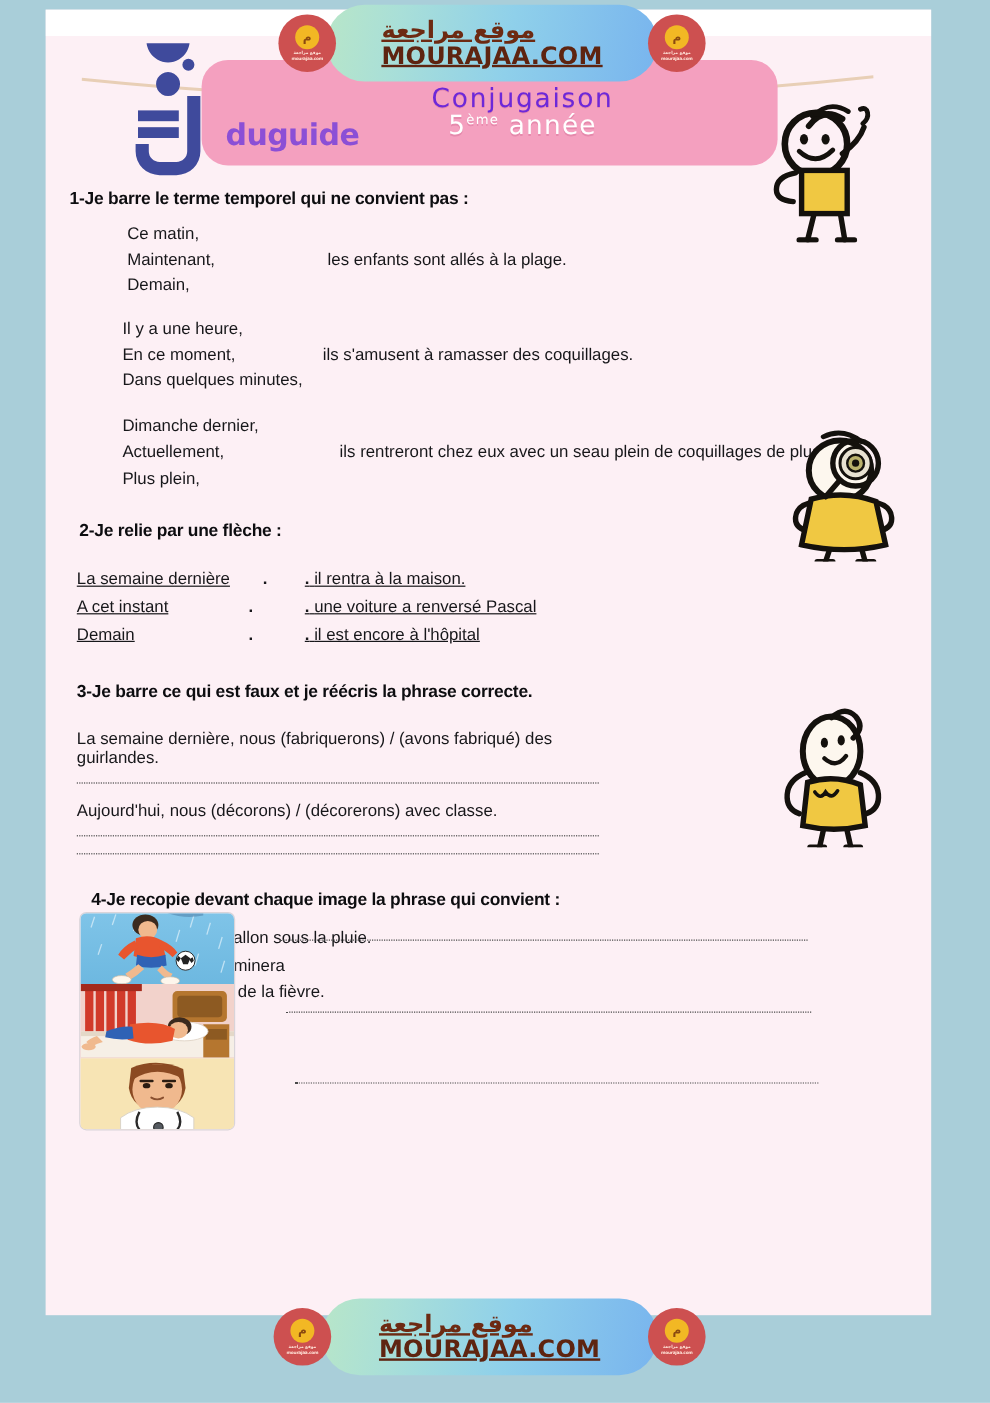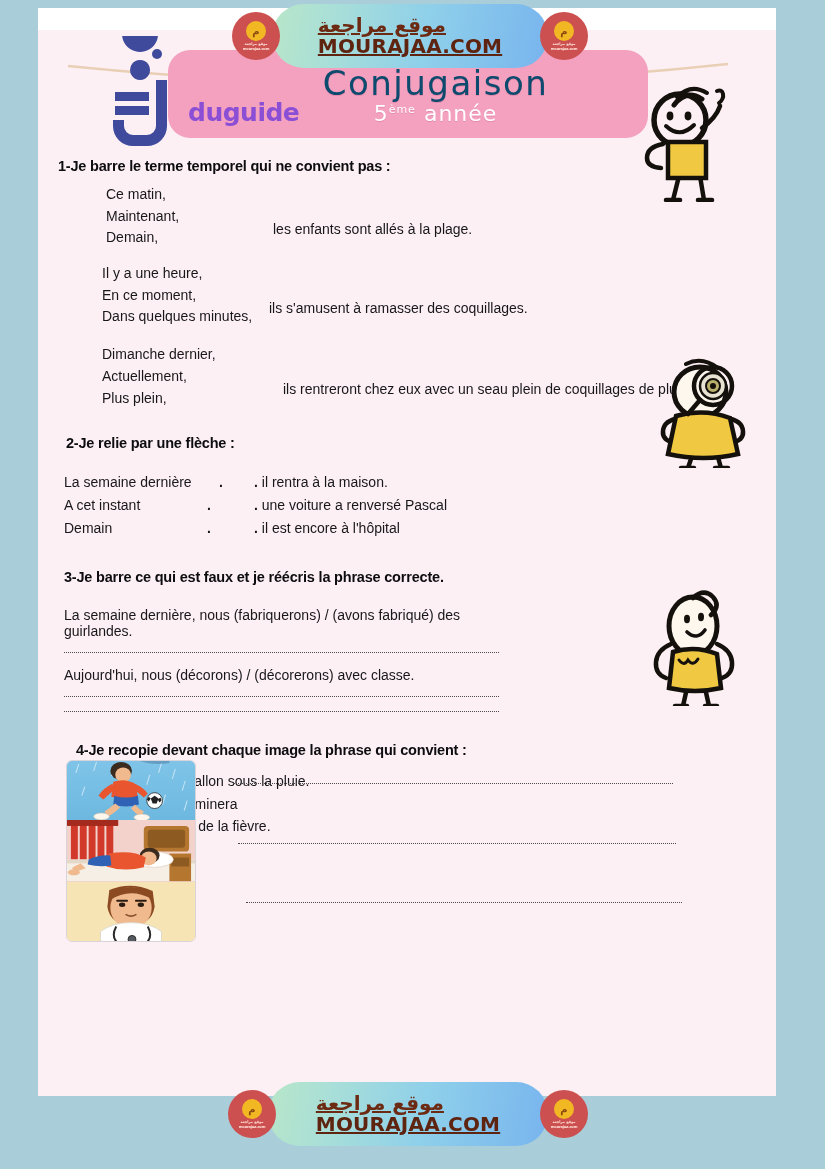--- a/index.html
+++ b/index.html
@@ -152,22 +152,22 @@
     width: 480px; height: 88px;
     background: #f4a0bf;
     border-radius: 22px;
     z-index: 10;
     display: flex;
     flex-direction: column;
     align-items: center;
     justify-content: center;
   }
   .title-main {
-    font-size: 34px;
-    color: #0c4a6e;
+    font-size: 22px;
+    color: #6d28d9;
     font-family: "DejaVu Sans", sans-serif;
     letter-spacing: 1.5px;
     margin-left: 55px;
     text-shadow: 0 1px 0 #e589ac;
   }
   .title-sub {
     font-size: 22px;
     color: #ffffff;
     margin-left: 55px;
     margin-top: -2px;
@@ -185,26 +185,26 @@
     font-family: "Liberation Sans", sans-serif;
   }
   .q-head {
     font-size: 14.5px;
     font-weight: bold;
     color: #0d0d10;
     letter-spacing: -0.2px;
   }
   .txt { font-size: 14px; color: #17171a; }
 
-  .row { display: flex; align-items: center; }
+  .row { display: flex; }
   .col-terms { width: 215px; }
   .term { font-size: 14px; line-height: 1.55; }
 
   
-  .m-row { display: flex; font-size: 14px; line-height: 1.62; }
+  .m-row { display: flex; font-size: 14px; line-height: 1.62; text-decoration: underline; }
   .m-left { width: 190px; position: relative; }
   .m-dot { position: absolute; font-weight: bold; }
   .m-right { width: 300px; }
 
   
   .dotline {
     border-bottom: 1.6px dotted #4a4a4a;
     height: 1px;
   }
 

